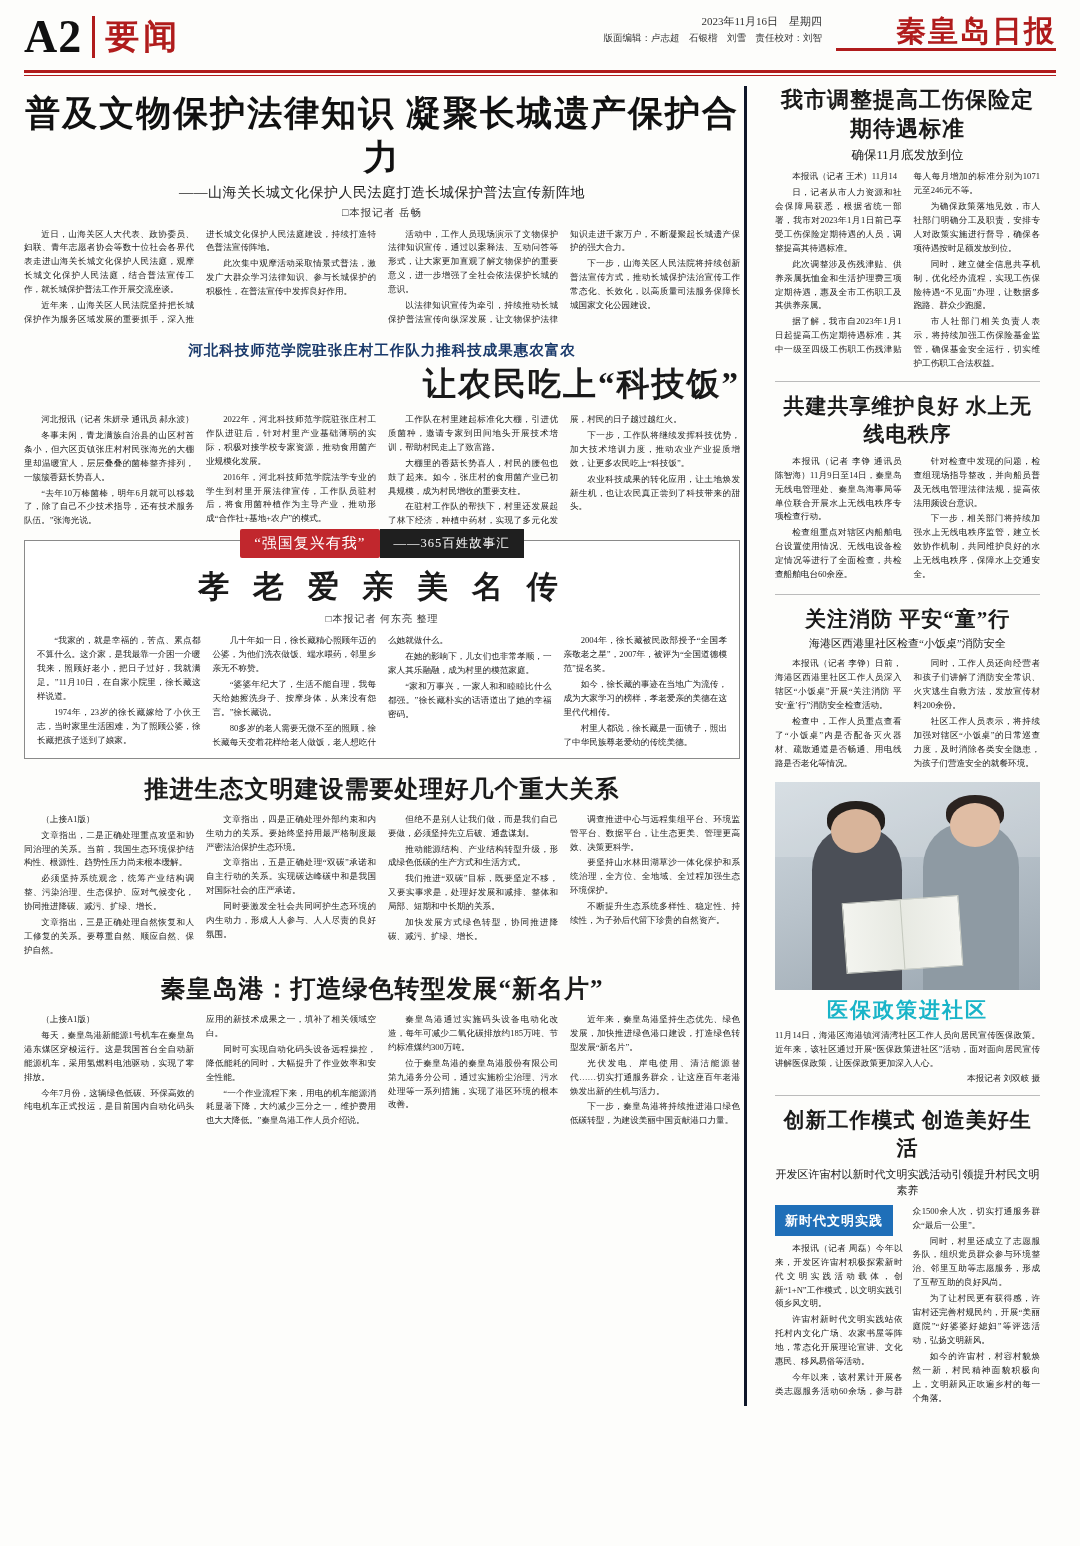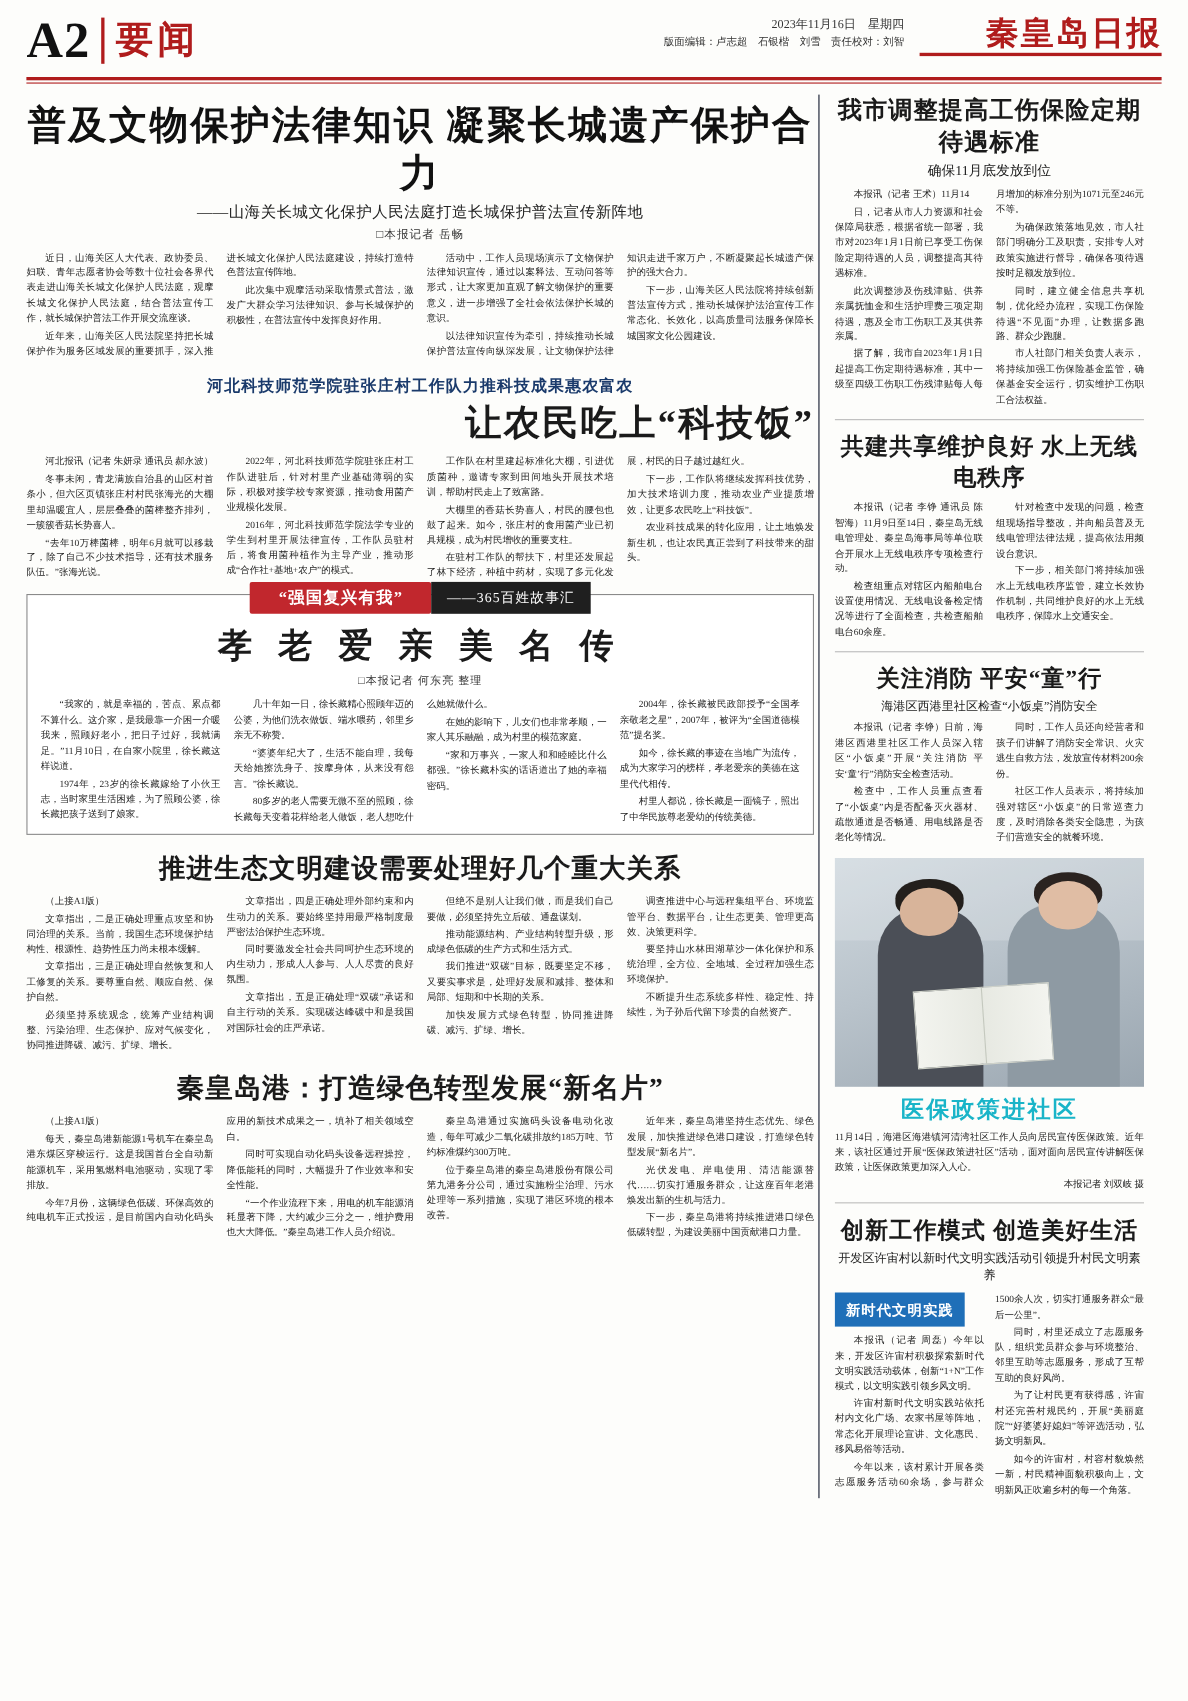--- a/index.html
+++ b/index.html
@@ -26,21 +26,21 @@
   .paper-logo { font-size:30px; font-weight:bold; color:#b01c1c; letter-spacing:2px; line-height:1; margin-top:2px; }
   .logo-row { display:flex; align-items:flex-start; gap:14px; justify-content:flex-end; }
   .logo-underline { height:3px; background:#b01c1c; width:220px; margin-left:auto; margin-top:2px; }
 
   .rule-thick { height:3px; background:#b01c1c; margin:4px 0 2px 0; }
   .rule-thin { height:1px; background:#b01c1c; margin-bottom:10px; }
 
   
   .body-grid { display:flex; gap:4px; }
   .col-main { width:716px; }
-  .col-side { width:296px; border-left:1px solid #0f172a; padding-left:14px; }
+  .col-side { width:296px; border-left:3px solid #0f172a; padding-left:28px; }
 
   
   .headline-1 {
     font-size:35px; font-weight:bold; text-align:center; letter-spacing:2px;
     line-height:1.25; margin:6px 0 4px 0; color:#111;
   }
   .subhead { font-size:14px; text-align:center; color:#222; margin-bottom:4px; letter-spacing:.5px; }
   .byline { font-size:10.5px; text-align:center; color:#333; margin-bottom:8px; letter-spacing:1px; }
 
   .cols-4 { column-count:4; column-gap:12px; column-rule:none; }
@@ -49,21 +49,21 @@
   .bodytext p { margin:0 0 2px 0; text-indent:2em; }
 
   
   .eyebrow { font-size:14.5px; text-align:center; color:#1a3a6b; font-weight:bold; letter-spacing:1px; margin:14px 0 2px 0; }
   .headline-2 { font-size:33px; font-weight:bold; text-align:right; letter-spacing:2px; margin:2px 0 6px 0; }
   .dateline { font-size:8.6px; }
 
   
   .feature-box { border:1px solid #8a8a8a; margin-top:12px; padding:10px 12px 8px 12px; position:relative; background:#fff; }
   .ribbon { display:flex; align-items:center; justify-content:center; margin:-22px auto 8px auto; width:480px; }
-  .ribbon-red { background:#c1272d; color:#fff; font-size:15px; font-weight:bold; padding:5px 26px; letter-spacing:1px; border-radius:2px; }
+  .ribbon-red { background:#c1272d; color:#fff; font-size:15px; font-weight:normal; padding:5px 14px; letter-spacing:1px; border-radius:2px; }
   .ribbon-tail { background:#1f1f1f; color:#fff; font-size:12.5px; padding:6px 14px; letter-spacing:1px; }
   .headline-3 { font-size:31px; font-weight:bold; text-align:center; letter-spacing:8px; margin:4px 0 4px 0; }
   .byline-2 { font-size:10px; text-align:center; color:#333; margin-bottom:8px; letter-spacing:1px; }
 
   
   .headline-4 { font-size:24px; font-weight:bold; text-align:center; letter-spacing:1px; margin:14px 0 8px 0; }
   .cont-note { font-size:8.6px; color:#222; margin-bottom:2px; }
   .headline-5 { font-size:25px; font-weight:bold; text-align:center; letter-spacing:1px; margin:14px 0 8px 0; }
 
   
@@ -186,25 +186,25 @@
           <p>如今，徐长藏的事迹在当地广为流传，成为大家学习的榜样，孝老爱亲的美德在这里代代相传。</p>
           <p>村里人都说，徐长藏是一面镜子，照出了中华民族尊老爱幼的传统美德。</p>
         </div>
       </div>
 
       <div>
         <div class="headline-4">推进生态文明建设需要处理好几个重大关系</div>
         <div class="cols-4 bodytext">
           <p class="cont-note">（上接A1版）</p>
           <p>文章指出，二是正确处理重点攻坚和协同治理的关系。当前，我国生态环境保护结构性、根源性、趋势性压力尚未根本缓解。</p>
+          <p>必须坚持系统观念，统筹产业结构调整、污染治理、生态保护、应对气候变化，协同推进降碳、减污、扩绿、增长。</p>
           <p>文章指出，三是正确处理自然恢复和人工修复的关系。要尊重自然、顺应自然、保护自然。</p>
-          <p>必须坚持系统观念，统筹产业结构调整、污染治理、生态保护、应对气候变化，协同推进降碳、减污、扩绿、增长。</p>
           <p>文章指出，四是正确处理外部约束和内生动力的关系。要始终坚持用最严格制度最严密法治保护生态环境。</p>
+          <p>文章指出，五是正确处理“双碳”承诺和自主行动的关系。实现碳达峰碳中和是我国对国际社会的庄严承诺。</p>
           <p>同时要激发全社会共同呵护生态环境的内生动力，形成人人参与、人人尽责的良好氛围。</p>
-          <p>文章指出，五是正确处理“双碳”承诺和自主行动的关系。实现碳达峰碳中和是我国对国际社会的庄严承诺。</p>
           <p>但绝不是别人让我们做，而是我们自己要做，必须坚持先立后破、通盘谋划。</p>
           <p>推动能源结构、产业结构转型升级，形成绿色低碳的生产方式和生活方式。</p>
           <p>我们推进“双碳”目标，既要坚定不移，又要实事求是，处理好发展和减排、整体和局部、短期和中长期的关系。</p>
           <p>加快发展方式绿色转型，协同推进降碳、减污、扩绿、增长。</p>
           <p>调查推进中心与远程集组平台、环境监管平台、数据平台，让生态更美、管理更高效、决策更科学。</p>
           <p>要坚持山水林田湖草沙一体化保护和系统治理，全方位、全地域、全过程加强生态环境保护。</p>
           <p>不断提升生态系统多样性、稳定性、持续性，为子孙后代留下珍贵的自然资产。</p>
         </div>
       </div>
 

